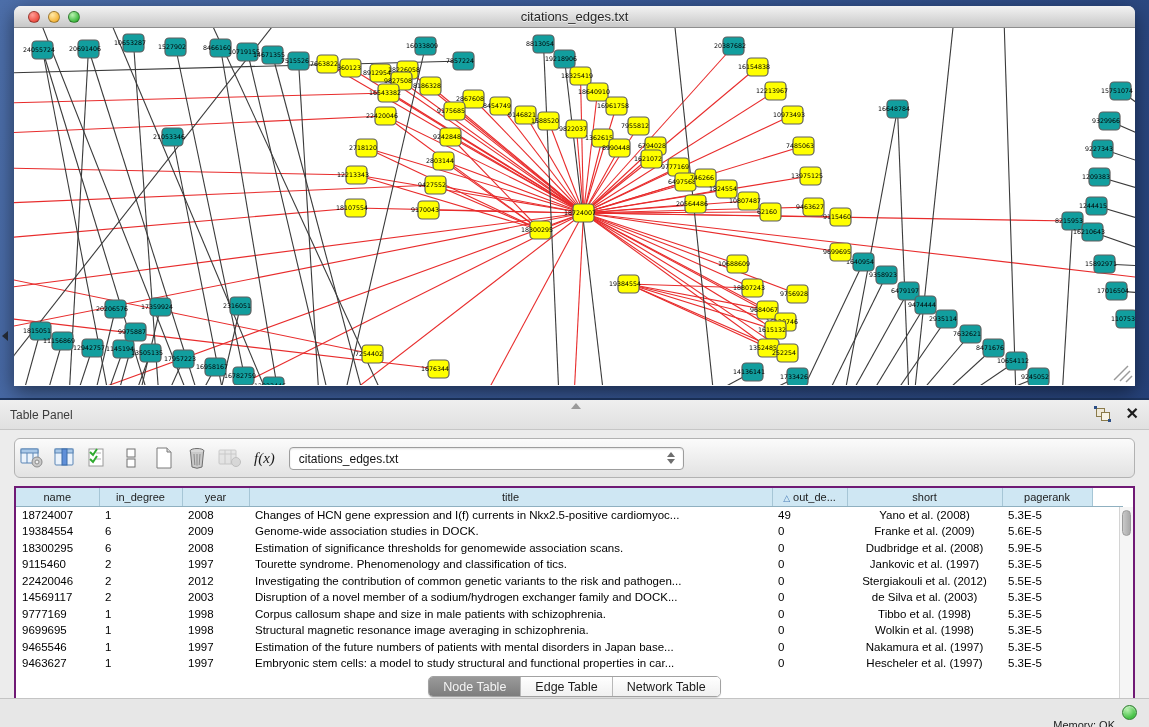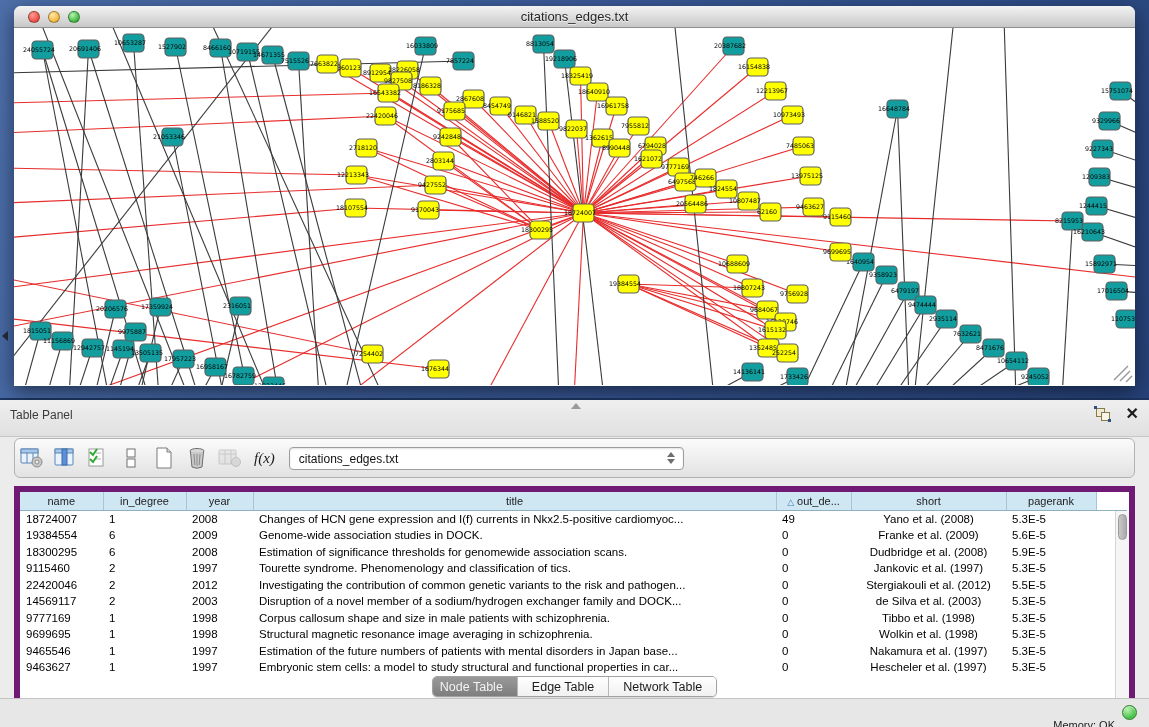--- a/index.html
+++ b/index.html
@@ -23,21 +23,21 @@
   .light.yellow{background:radial-gradient(circle at 35% 30%,#ffe9a8,#f5b63c 70%);}
   .light.green{background:radial-gradient(circle at 35% 30%,#b9f2b0,#3fb93f 70%);}
   .canvas{position:relative;width:1121px;height:357px;background:#ffffff;overflow:hidden;}
   .canvas svg{position:absolute;left:0;top:0;}
   svg text{font-family:"DejaVu Sans",sans-serif;}
   .west-arrow{position:absolute;left:2px;top:331px;width:0;height:0;
     border-top:5px solid transparent;border-bottom:5px solid transparent;
     border-right:6px solid #1a1a1a;opacity:.8;}
   
   .table-panel{position:absolute;left:0;top:400px;width:1149px;height:327px;background:#ececec;}
-  .tp-header{position:relative;height:37px;background:linear-gradient(#efefef,#e0e0e0);
+  .tp-header{position:relative;height:30px;background:linear-gradient(#efefef,#e0e0e0);
     border-bottom:1px solid #c6c6c6;}
   .tp-title{position:absolute;left:10px;top:8px;font-size:12px;color:#3c3c3c;}
   .splitter-handle{position:absolute;left:571px;top:3px;width:0;height:0;
     border-left:5px solid transparent;border-right:5px solid transparent;
     border-bottom:6px solid #9a9a9a;}
   .tp-header-icons{position:absolute;right:10px;top:6px;display:flex;gap:14px;align-items:center;}
   .float-icon{position:relative;width:16px;height:16px;}
   .float-icon .sq1{position:absolute;left:0;top:2px;width:9px;height:9px;border:1.5px solid #8a7a4a;background:#efe9d8;}
   .float-icon .sq2{position:absolute;left:5px;top:6px;width:9px;height:9px;border:1.5px solid #8a7a4a;background:#f7f3e6;}
   .float-icon .dot{position:absolute;width:3px;height:3px;background:#2c4f86;}
@@ -49,38 +49,38 @@
   .tb-icon{width:26px;height:26px;margin-right:7px;display:flex;align-items:center;justify-content:center;}
   .fx{font-family:"Liberation Serif",serif;font-style:italic;font-size:15px;color:#1a1a1a;margin:0 6px 0 4px;}
   .dropdown{position:relative;width:395px;height:23px;margin-left:8px;background:#fff;
     border:1px solid #9d9d9d;border-radius:4px;box-shadow:inset 0 1px 2px rgba(0,0,0,.12);}
   .dropdown .val{position:absolute;left:9px;top:4px;font-size:12px;color:#111;}
   .dd-arrows{position:absolute;right:8px;top:4px;display:flex;flex-direction:column;gap:2px;}
   .dd-arrows .up{width:0;height:0;border-left:4px solid transparent;border-right:4px solid transparent;border-bottom:5px solid #6e6e6e;}
   .dd-arrows .down{width:0;height:0;border-left:4px solid transparent;border-right:4px solid transparent;border-top:5px solid #6e6e6e;}
   
   .tbl-wrap{position:absolute;left:14px;top:86px;width:1121px;height:238px;background:#fff;
-    border:6px solid #701a75;overflow:hidden;}
+    border:2px solid #701a75;overflow:hidden;}
   table.data{border-collapse:collapse;table-layout:fixed;width:1107px;font-size:11.5px;color:#000;}
   table.data th{height:18px;background:#cfe7f3;border-right:1px solid #a6c6d6;border-bottom:1px solid #8fb0c0;
     font-weight:normal;font-size:11px;color:#1c1c1c;text-align:center;overflow:hidden;white-space:nowrap;padding:0 3px;}
   table.data th.filler{background:#fff;border-right:none;}
   table.data td{height:16.5px;line-height:16.5px;padding:0 6px;white-space:nowrap;overflow:hidden;}
   td.c-short{text-align:center;}
   .sort-tri{color:#4a7eb8;font-size:9px;margin-right:3px;}
   .vscroll{position:absolute;right:0;top:19px;bottom:0;width:14px;background:#f5f5f5;border-left:1px solid #d4d4d4;}
   .vthumb{position:absolute;left:2px;top:3px;width:9px;height:26px;border-radius:5px;
     background:linear-gradient(90deg,#c9c9c9,#a9a9a9);border:1px solid #9b9b9b;}
   
   .tabs-row{position:absolute;left:0;top:274px;width:1149px;height:28px;display:flex;justify-content:center;}
   .seg{display:flex;height:21px;margin-top:2px;border:1px solid #a2a2a2;border-radius:5px;overflow:hidden;
     background:#fff;box-shadow:0 1px 1px rgba(0,0,0,.15);}
   .seg-btn{padding:0 14px;font-size:12.5px;line-height:20px;color:#1c1c1c;background:linear-gradient(#ffffff,#f0f0f0);}
   .seg-btn + .seg-btn{border-left:1px solid #b8b8b8;}
-  .seg-btn.active{background:linear-gradient(#9a9a9a,#7d7d7d);color:#f4f4f4;padding-left:7px;}
+  .seg-btn.active{background:linear-gradient(#9a9a9a,#7d7d7d);color:#f4f4f4;}
   
   .status-row{position:absolute;left:0;top:298px;width:1149px;height:29px;background:#e7e7e7;
     border-top:1px solid #c4c4c4;}
   .mem{position:absolute;right:34px;top:8px;font-size:11px;color:#222;margin-top:12px;}
   .mem-dot{position:absolute;right:12px;top:6px;width:15px;height:15px;border-radius:50%;
     border:1px solid #2f7d2f;box-shadow:inset 0 1px 2px rgba(255,255,255,.6);}
 </style>
 </head>
 <body>
 

